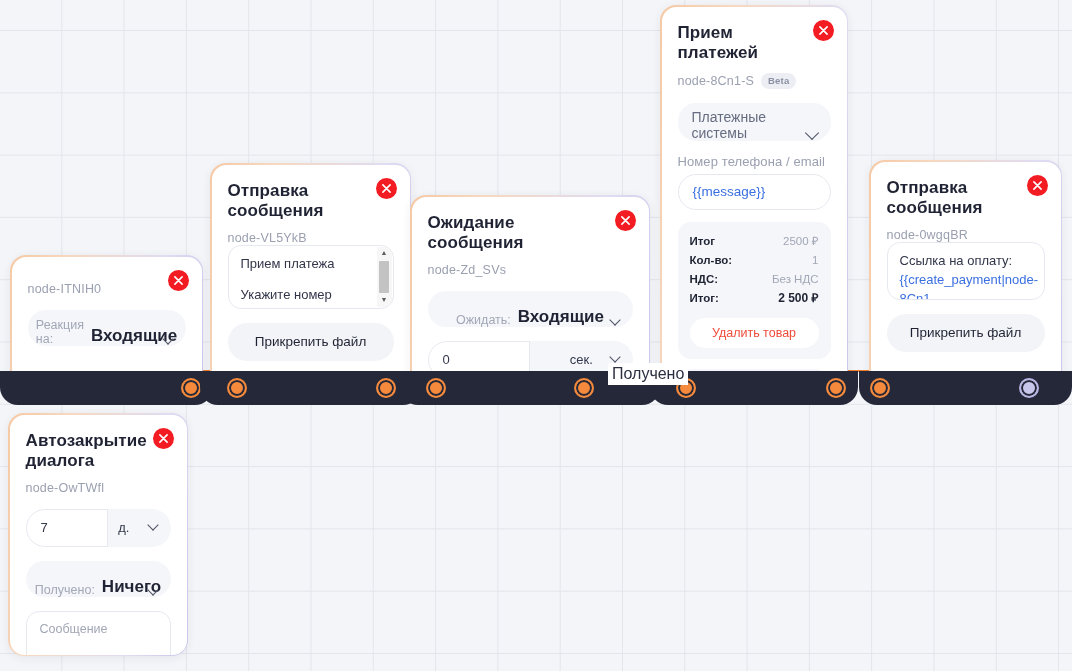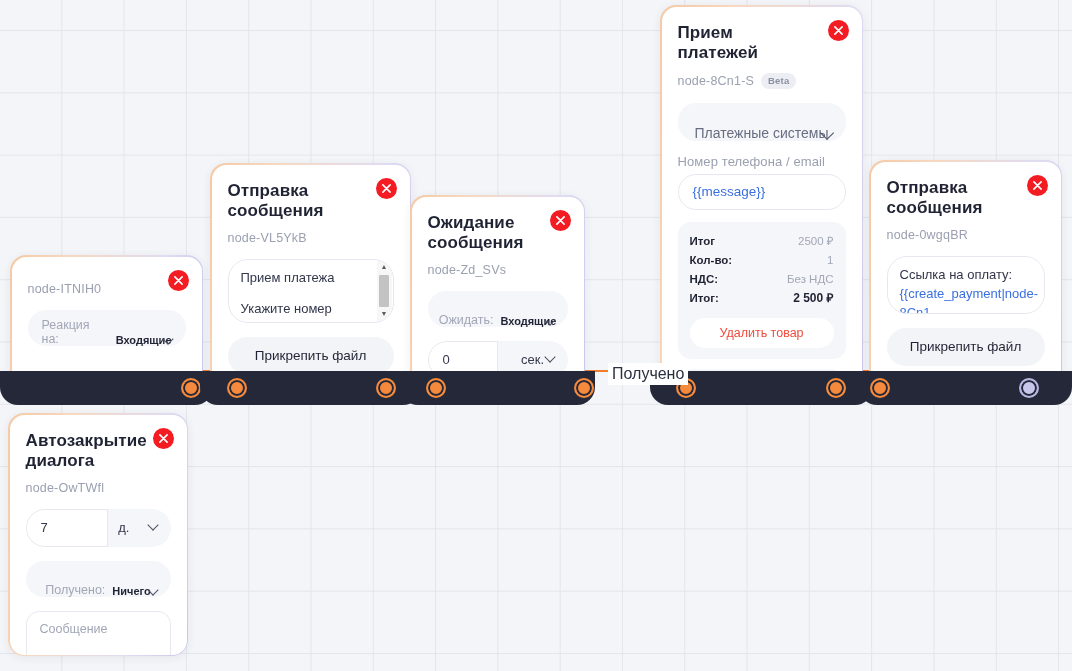--- a/index.html
+++ b/index.html
@@ -112,21 +112,21 @@
     border-radius: 18px;
     display: flex;
     align-items: flex-end;
     justify-content: center;
     gap: 7px;
     padding: 0 14px;
     cursor: pointer;
     position: relative;
   }
   .select-pill .lbl { font-size: 12.5px; color: #a2a7b6; }
-  .select-pill .val { font-size: 11px; color: #1f2333; font-weight: 700; }
+  .select-pill .val { font-size: 17px; color: #1f2333; font-weight: 700; }
   .select-pill .big { font-size: 14px; color: #676d80; font-weight: 400; }
   .chev {
     position: absolute;
     right: 14px;
     width: 10px; height: 10px;
     border-right: 1.8px solid #4b5163;
     border-bottom: 1.8px solid #4b5163;
     transform: translateY(-3px) rotate(45deg);
   }
   .chev.sm { width: 8px; height: 8px; border-width: 1.6px; }
@@ -140,23 +140,22 @@
     align-items: center;
     justify-content: center;
     font-size: 13.5px;
     color: #1f2333;
     cursor: pointer;
     border: none;
     width: 100%;
   }
 
   .text-area {
-    margin-top: 14px;
     border: 1px solid #e6e8ef;
-    border-radius: 20px;
+    border-radius: 13px;
     padding: 9px 12px;
     font-size: 13px;
     color: #31364a;
     line-height: 1.45;
     position: relative;
     overflow: hidden;
   }
   .text-area p { margin: 0; }
   .text-area p + p { margin-top: 12px; }
   .mono-blue { color: #3a6fe0; }
@@ -363,21 +362,21 @@
             <path d="M1 1 L9 9 M9 1 L1 9" stroke="#fff" stroke-width="1.8" stroke-linecap="round"></path>
           </svg>
       </button>
     </div>
     <div class="node-footer" style="left:-10px; right:-10px; bottom:-17px;">
       <div class="port" style="left:37px;"></div>
       <div class="port" style="left:186px;"></div>
     </div>
   </div>
 
-  <div class="node" style="left:410px; top:195px; width:175px; height:193px;">
+  <div class="node" style="left:410px; top:195px; width:240px; height:193px;">
     <div class="node-inner">
       <div class="node-body">
         <div class="node-title">Ожидание сообщения</div>
         <div class="node-id">
           <span>node-Zd_SVs</span>
         </div>
         <div class="select-pill">
           <span class="lbl">Ожидать:</span>
           <span class="val">Входящие</span>
           <span class="chev sm"></span>
@@ -395,21 +394,21 @@
             <path d="M1 1 L9 9 M9 1 L1 9" stroke="#fff" stroke-width="1.8" stroke-linecap="round"></path>
           </svg>
       </button>
     </div>
     <div class="node-footer" style="left:-10px; right:-10px; bottom:-17px;">
       <div class="port" style="left:36px;"></div>
       <div class="port" style="left:184px;"></div>
     </div>
   </div>
 
-  <div class="node" style="left:660px; top:5px; width:203px; height:383px;">
+  <div class="node" style="left:660px; top:5px; width:188px; height:383px;">
     <div class="node-inner">
       <div class="node-body" style="padding-bottom:10px;">
         <div class="node-title">Прием платежей</div>
         <div class="node-id">
           <span>node-8Cn1-S</span>
           <span class="beta-badge">Beta</span>
         </div>
         <div class="select-pill" style="height:38px;">
           <span class="big">Платежные системы</span>
           <span class="chev"></span>

